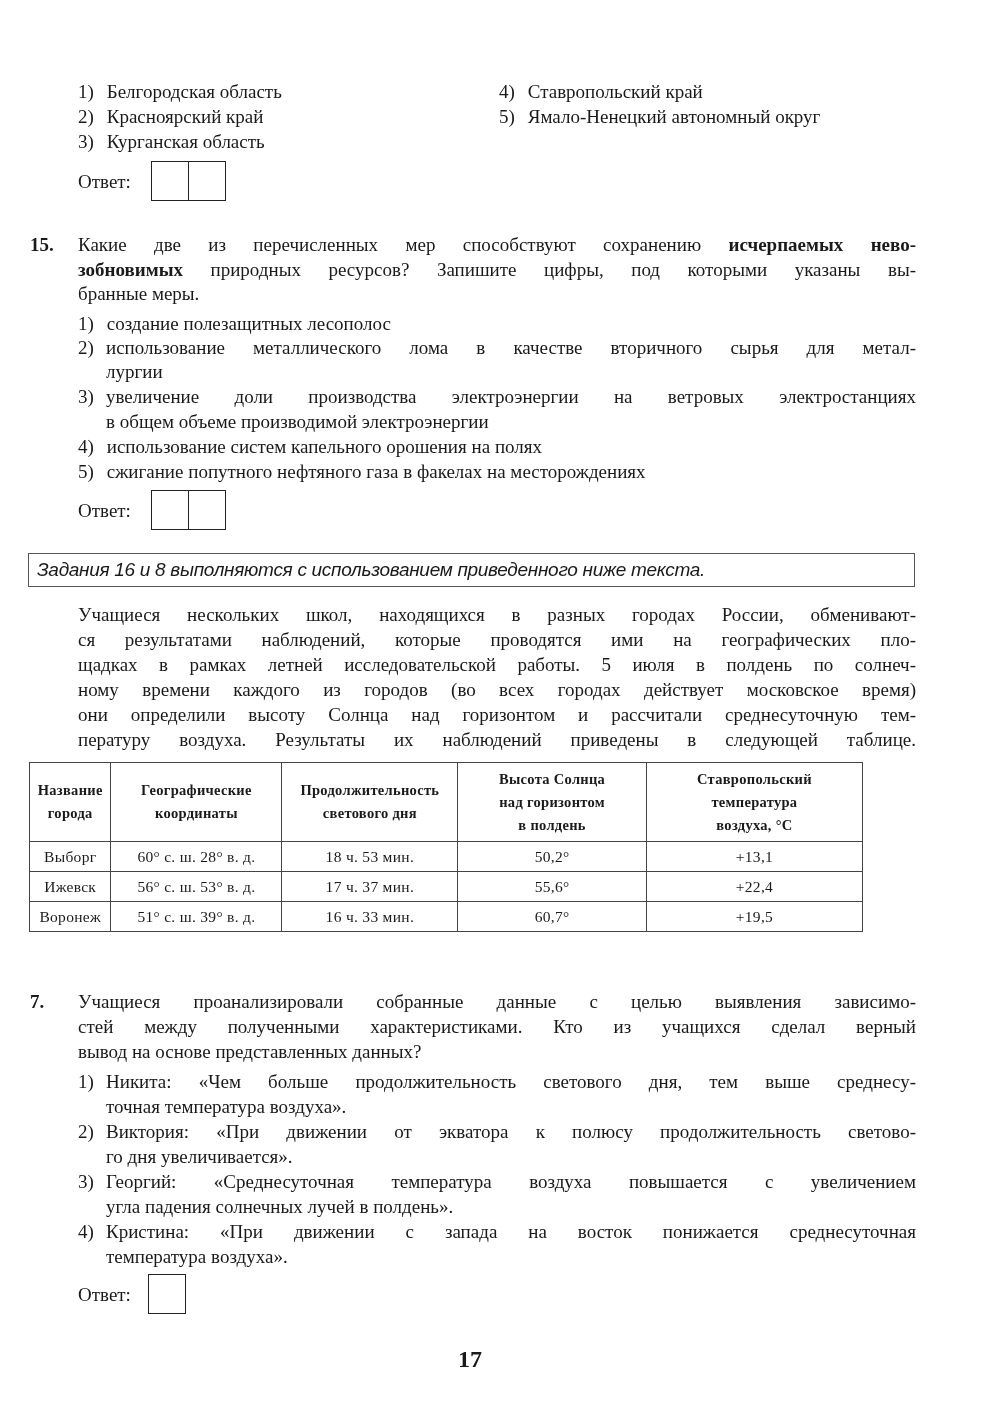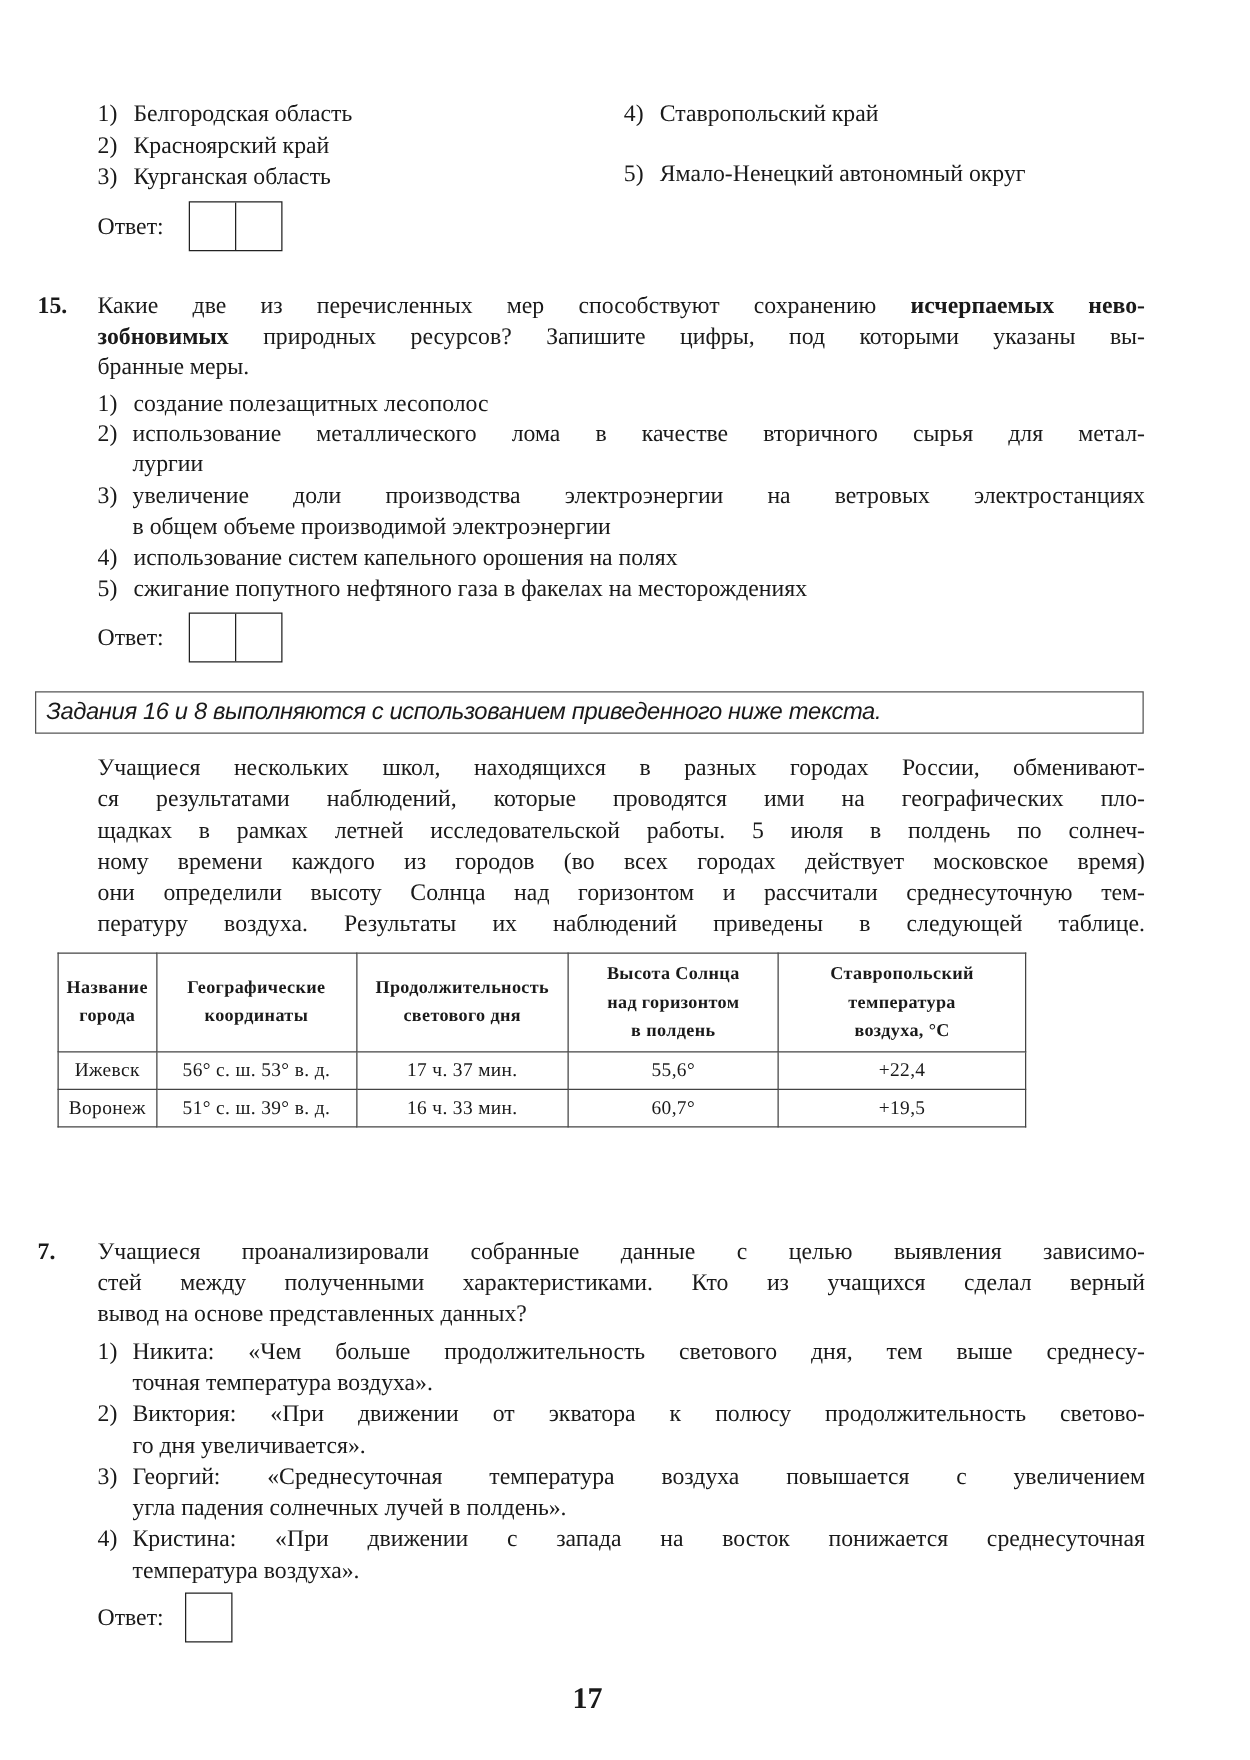--- a/index.html
+++ b/index.html
@@ -16,21 +16,21 @@
   .answer-boxes { position: absolute; display: flex; border: 1.5px solid #222; height: 38px; }
   .answer-cell { width: 36px; height: 38px; }
   .answer-cell + .answer-cell { border-left: 1.5px solid #222; }
   .notice {
     position: absolute; left: 28px; top: 553px; width: 887px; height: 34px;
     border: 1.5px solid #555; box-sizing: border-box;
     font-family: "Liberation Sans", "DejaVu Sans", sans-serif; font-style: italic;
     font-size: 19px; line-height: 32px; padding-left: 8px; letter-spacing: -0.3px;
   }
   table.data {
-    position: absolute; left: 46px; top: 762px; width: 775px;
+    position: absolute; left: 29px; top: 762px; width: 834px;
     border-collapse: collapse; font-size: 15.5px;
   }
   table.data th, table.data td { border: 1.3px solid #444; text-align: center; padding: 0; }
   table.data th { font-weight: bold; font-size: 14.5px; line-height: 23px; height: 78px; letter-spacing: 0.3px; }
   table.data td { height: 29px; line-height: 29px; letter-spacing: 0.3px; }
   .bold { font-weight: bold; }
   .page-number { position: absolute; left: 0; width: 940px; top: 1346px; text-align: center; font-size: 24px; font-weight: bold; }
 </style>
 </head>
 <body>
@@ -45,21 +45,21 @@
     <span>Красноярский край</span>
   </div>
   <div class="line" style="left:78px; top:130px;">
     <span class="num">3)</span>
     <span>Курганская область</span>
   </div>
   <div class="line" style="left:499px; top:80px;">
     <span class="num">4)</span>
     <span>Ставропольский край</span>
   </div>
-  <div class="line" style="left:499px; top:105px;margin-top:23px;">
+  <div class="line" style="left:499px; top:105px;">
     <span class="num">5)</span>
     <span>Ямало-Ненецкий автономный округ</span>
   </div>
 </div>
 <div class="answer-label" style="left:78px; top:170px;">Ответ:</div>
 <div class="answer-boxes" style="left:151px; top:161px;">
   <div class="answer-cell"></div>
   <div class="answer-cell"></div>
 </div>
 
@@ -123,20 +123,27 @@
     <tr>
       <th><span>Название</span><br><span>города</span></th>
       <th><span>Географические</span><br><span>координаты</span></th>
       <th><span>Продолжительность</span><br><span>светового дня</span></th>
       <th><span>Высота Солнца</span><br><span>над горизонтом</span><br><span>в полдень</span></th>
       <th><span>Ставропольский</span><br><span>температура</span><br><span>воздуха, °C</span></th>
     </tr>
   </thead>
   <tbody>
     <tr>
+      <td>Выборг</td>
+      <td>60° с. ш. 28° в. д.</td>
+      <td>18 ч. 53 мин.</td>
+      <td>50,2°</td>
+      <td>+13,1</td>
+    </tr>
+    <tr>
       <td>Ижевск</td>
       <td>56° с. ш. 53° в. д.</td>
       <td>17 ч. 37 мин.</td>
       <td>55,6°</td>
       <td>+22,4</td>
     </tr>
     <tr>
       <td>Воронеж</td>
       <td>51° с. ш. 39° в. д.</td>
       <td>16 ч. 33 мин.</td>

